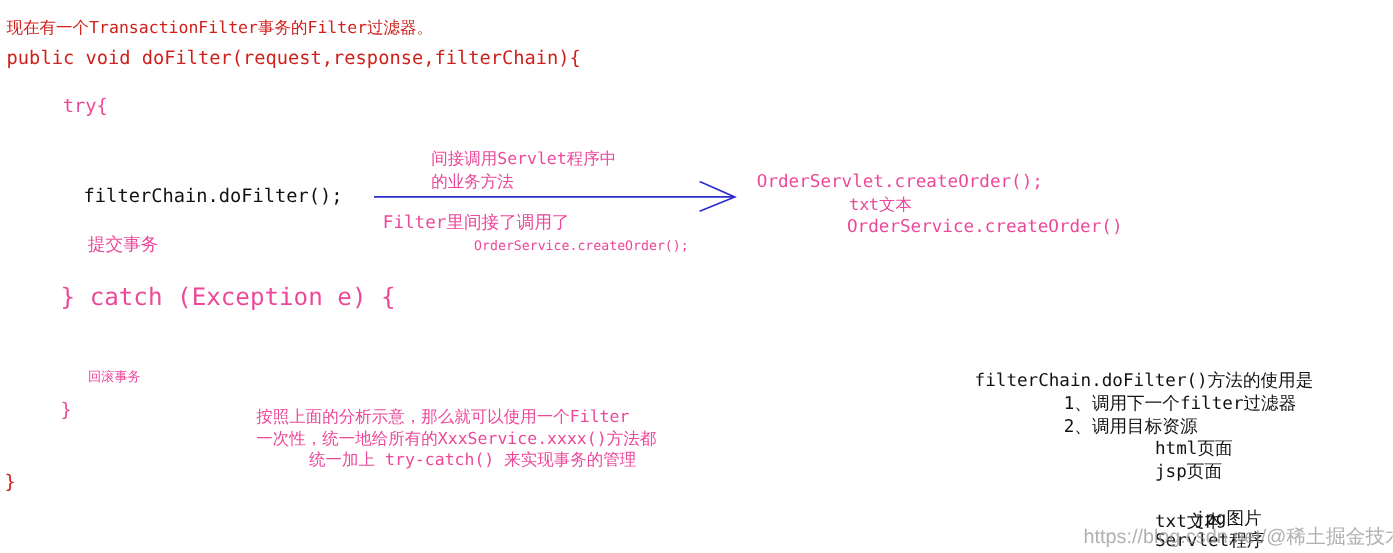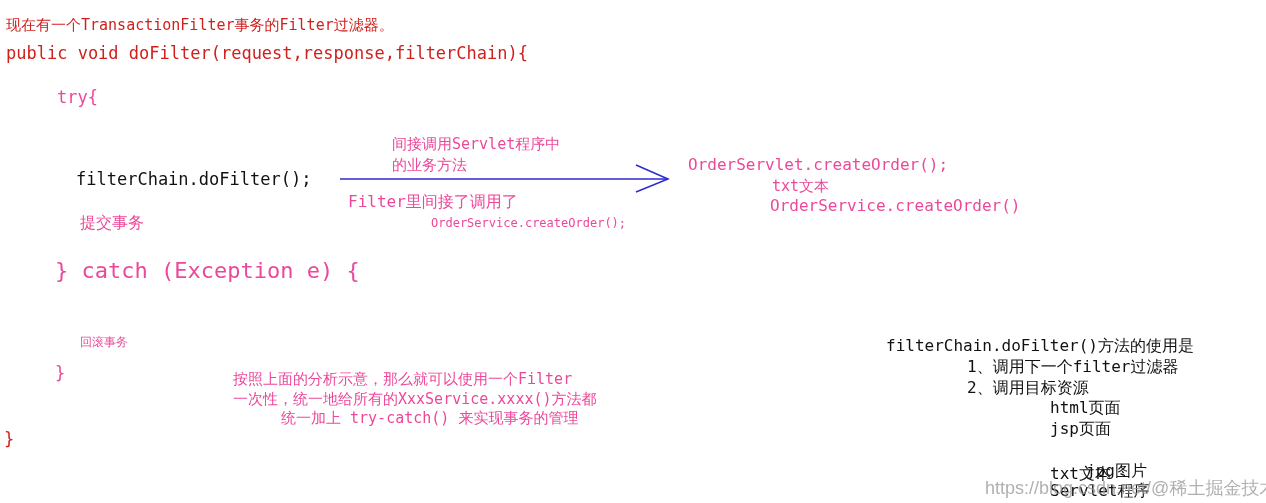--- a/index.html
+++ b/index.html
@@ -19,21 +19,21 @@
 <div>
 
   <div class="t red" style="left:6px; top:1px; font-size:15px;margin-top:14px;">现在有一个TransactionFilter事务的Filter过滤器。</div>
 
   <div class="t red" style="left:6px; top:43px; font-size:17px;">public void doFilter(request,response,filterChain){</div>
 
   <div class="t blue" style="left:57px; top:87px; font-size:17px;">try{</div>
 
   <div class="t black" style="left:76px; top:169px; font-size:17px;">filterChain.doFilter();</div>
 
-  <div class="t blue" style="left:80px; top:213px; font-size:16px;">提交事务</div>
+  <div class="t blue" style="left:80px; top:213px; font-size:16px;font-family:Liberation Mono, monospace;">提交事务</div>
 
   <div class="t blue" style="left:55px; top:261px; font-size:22px;">} catch (Exception e) {</div>
 
   <div class="t blue" style="left:80px; top:332px; font-size:12px;">回滚事务</div>
 
   <div class="t blue" style="left:55px; top:363px; font-size:17px;">}</div>
 
   <div class="t red" style="left:4px; top:429px; font-size:17px;">}</div>
 
   <div class="t blue" style="left:392px; top:134px; font-size:15px;">间接调用Servlet程序中</div>

